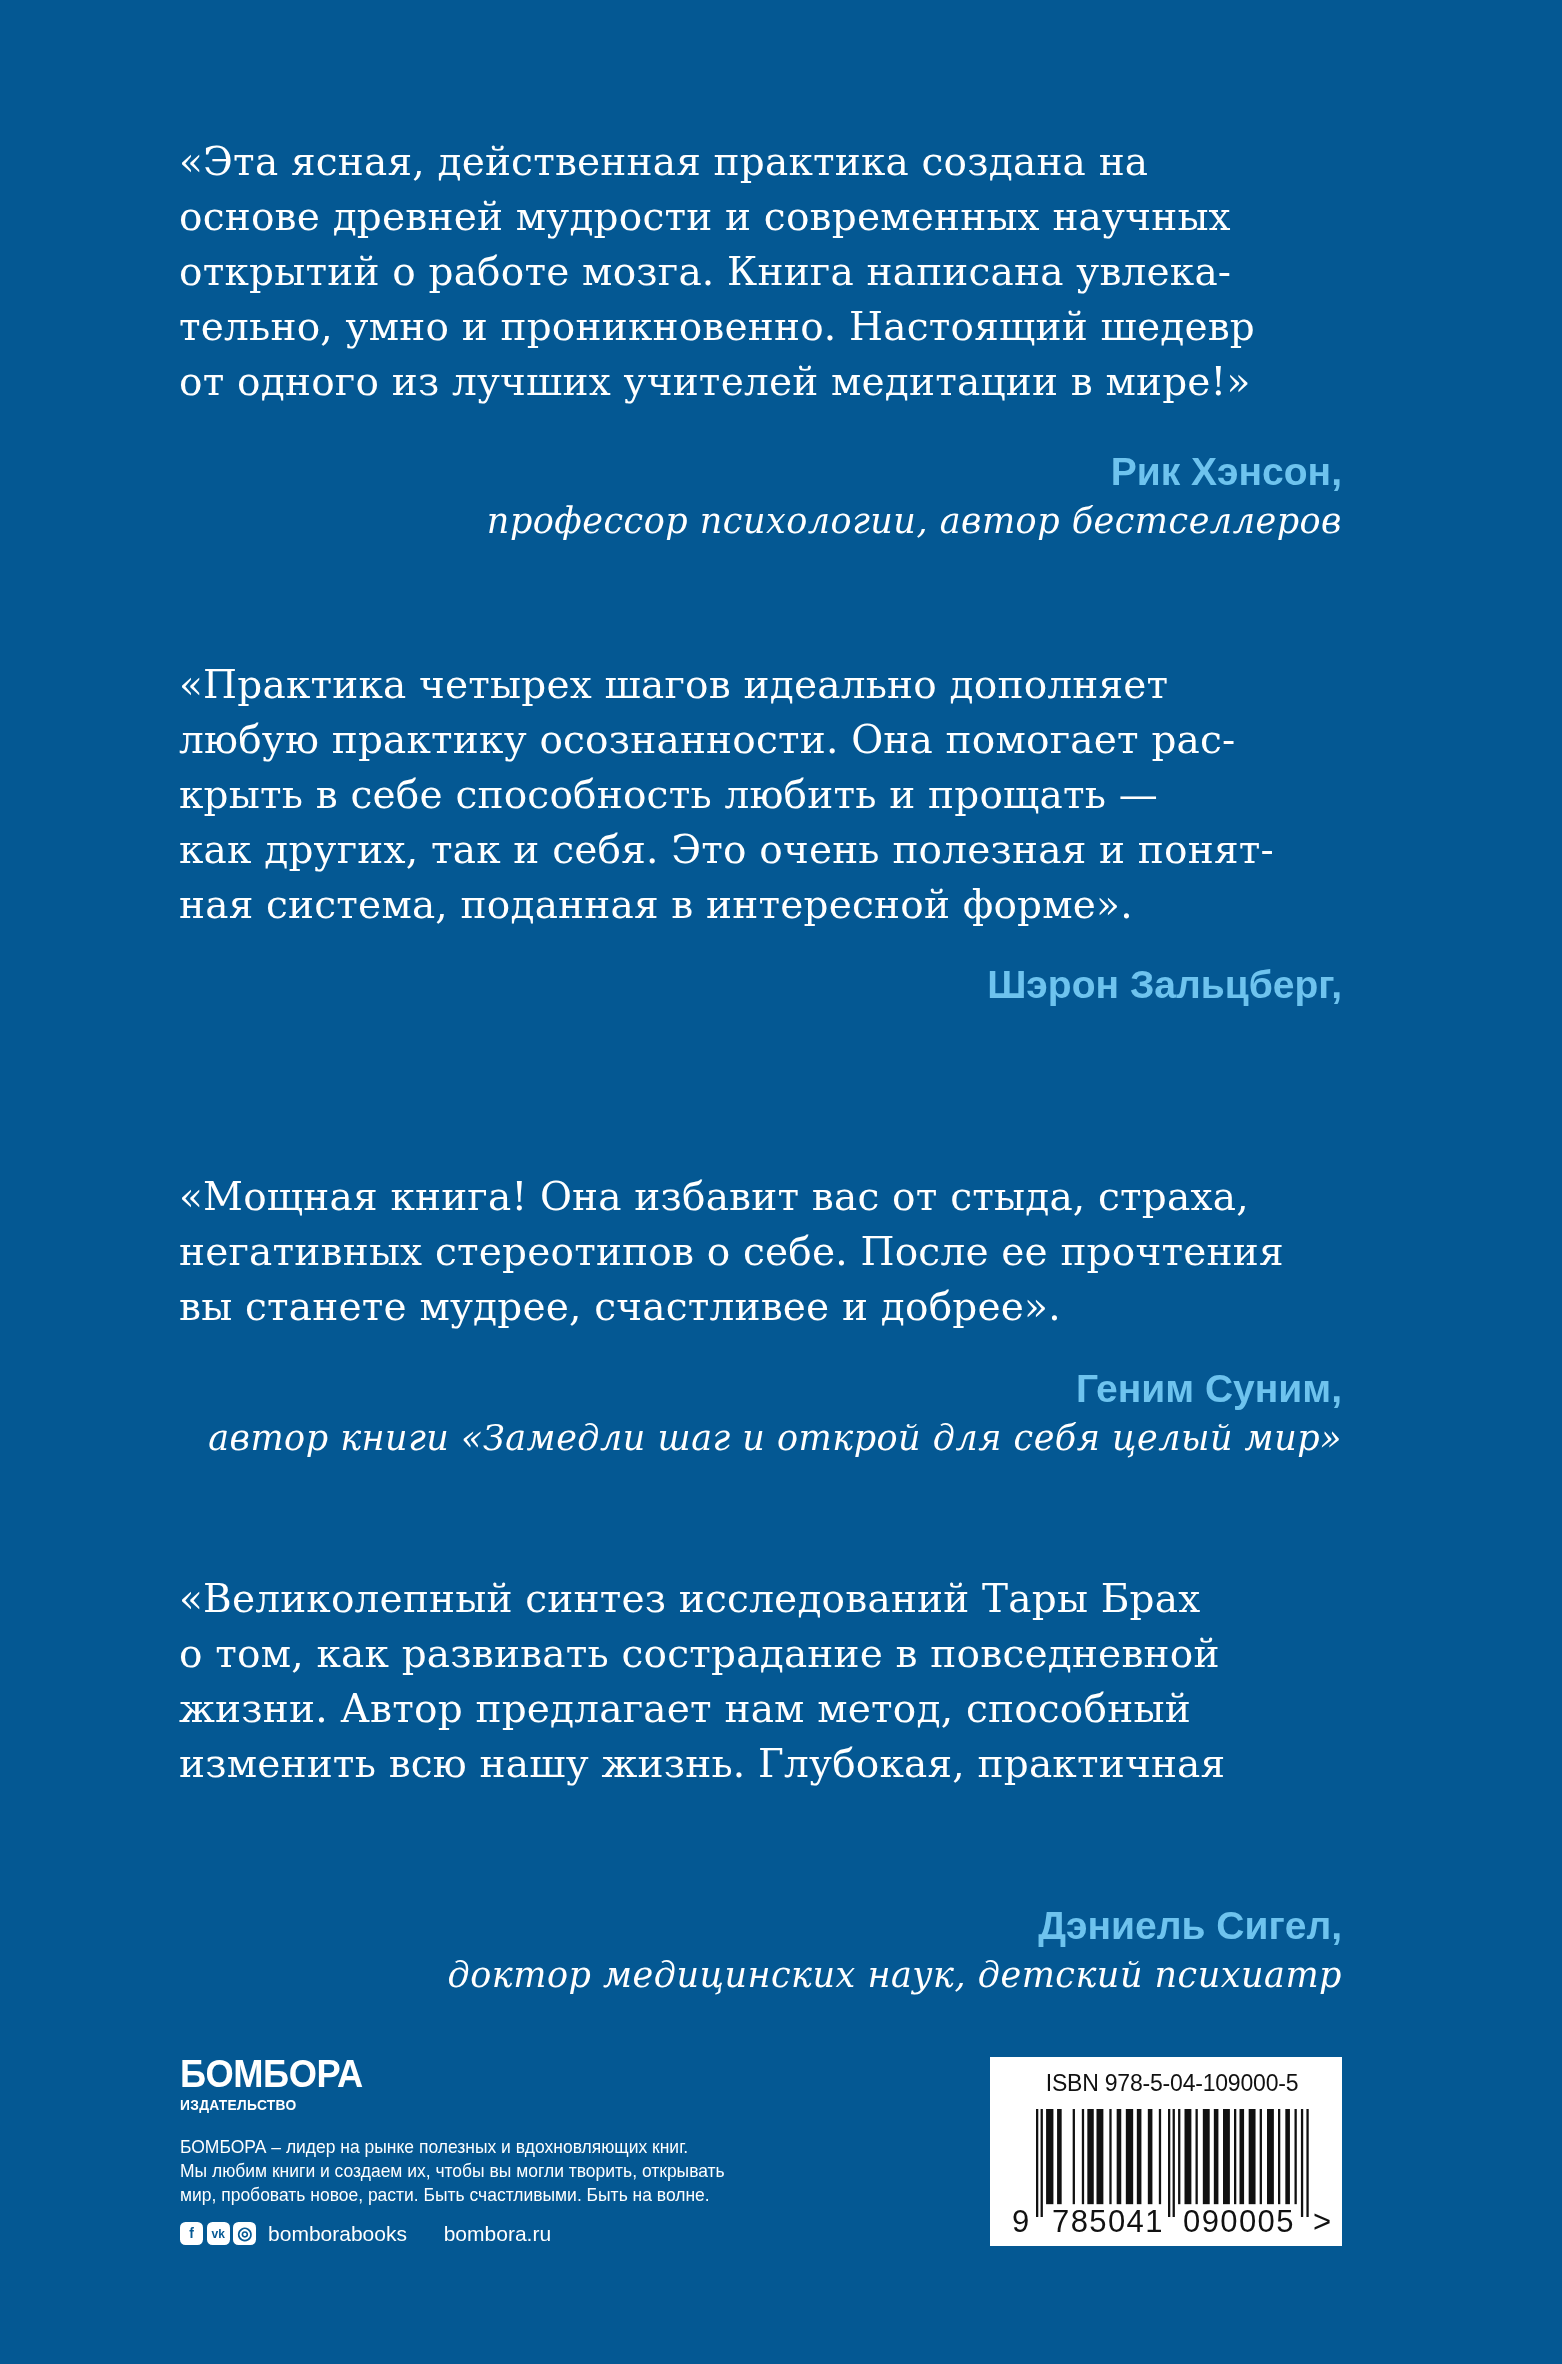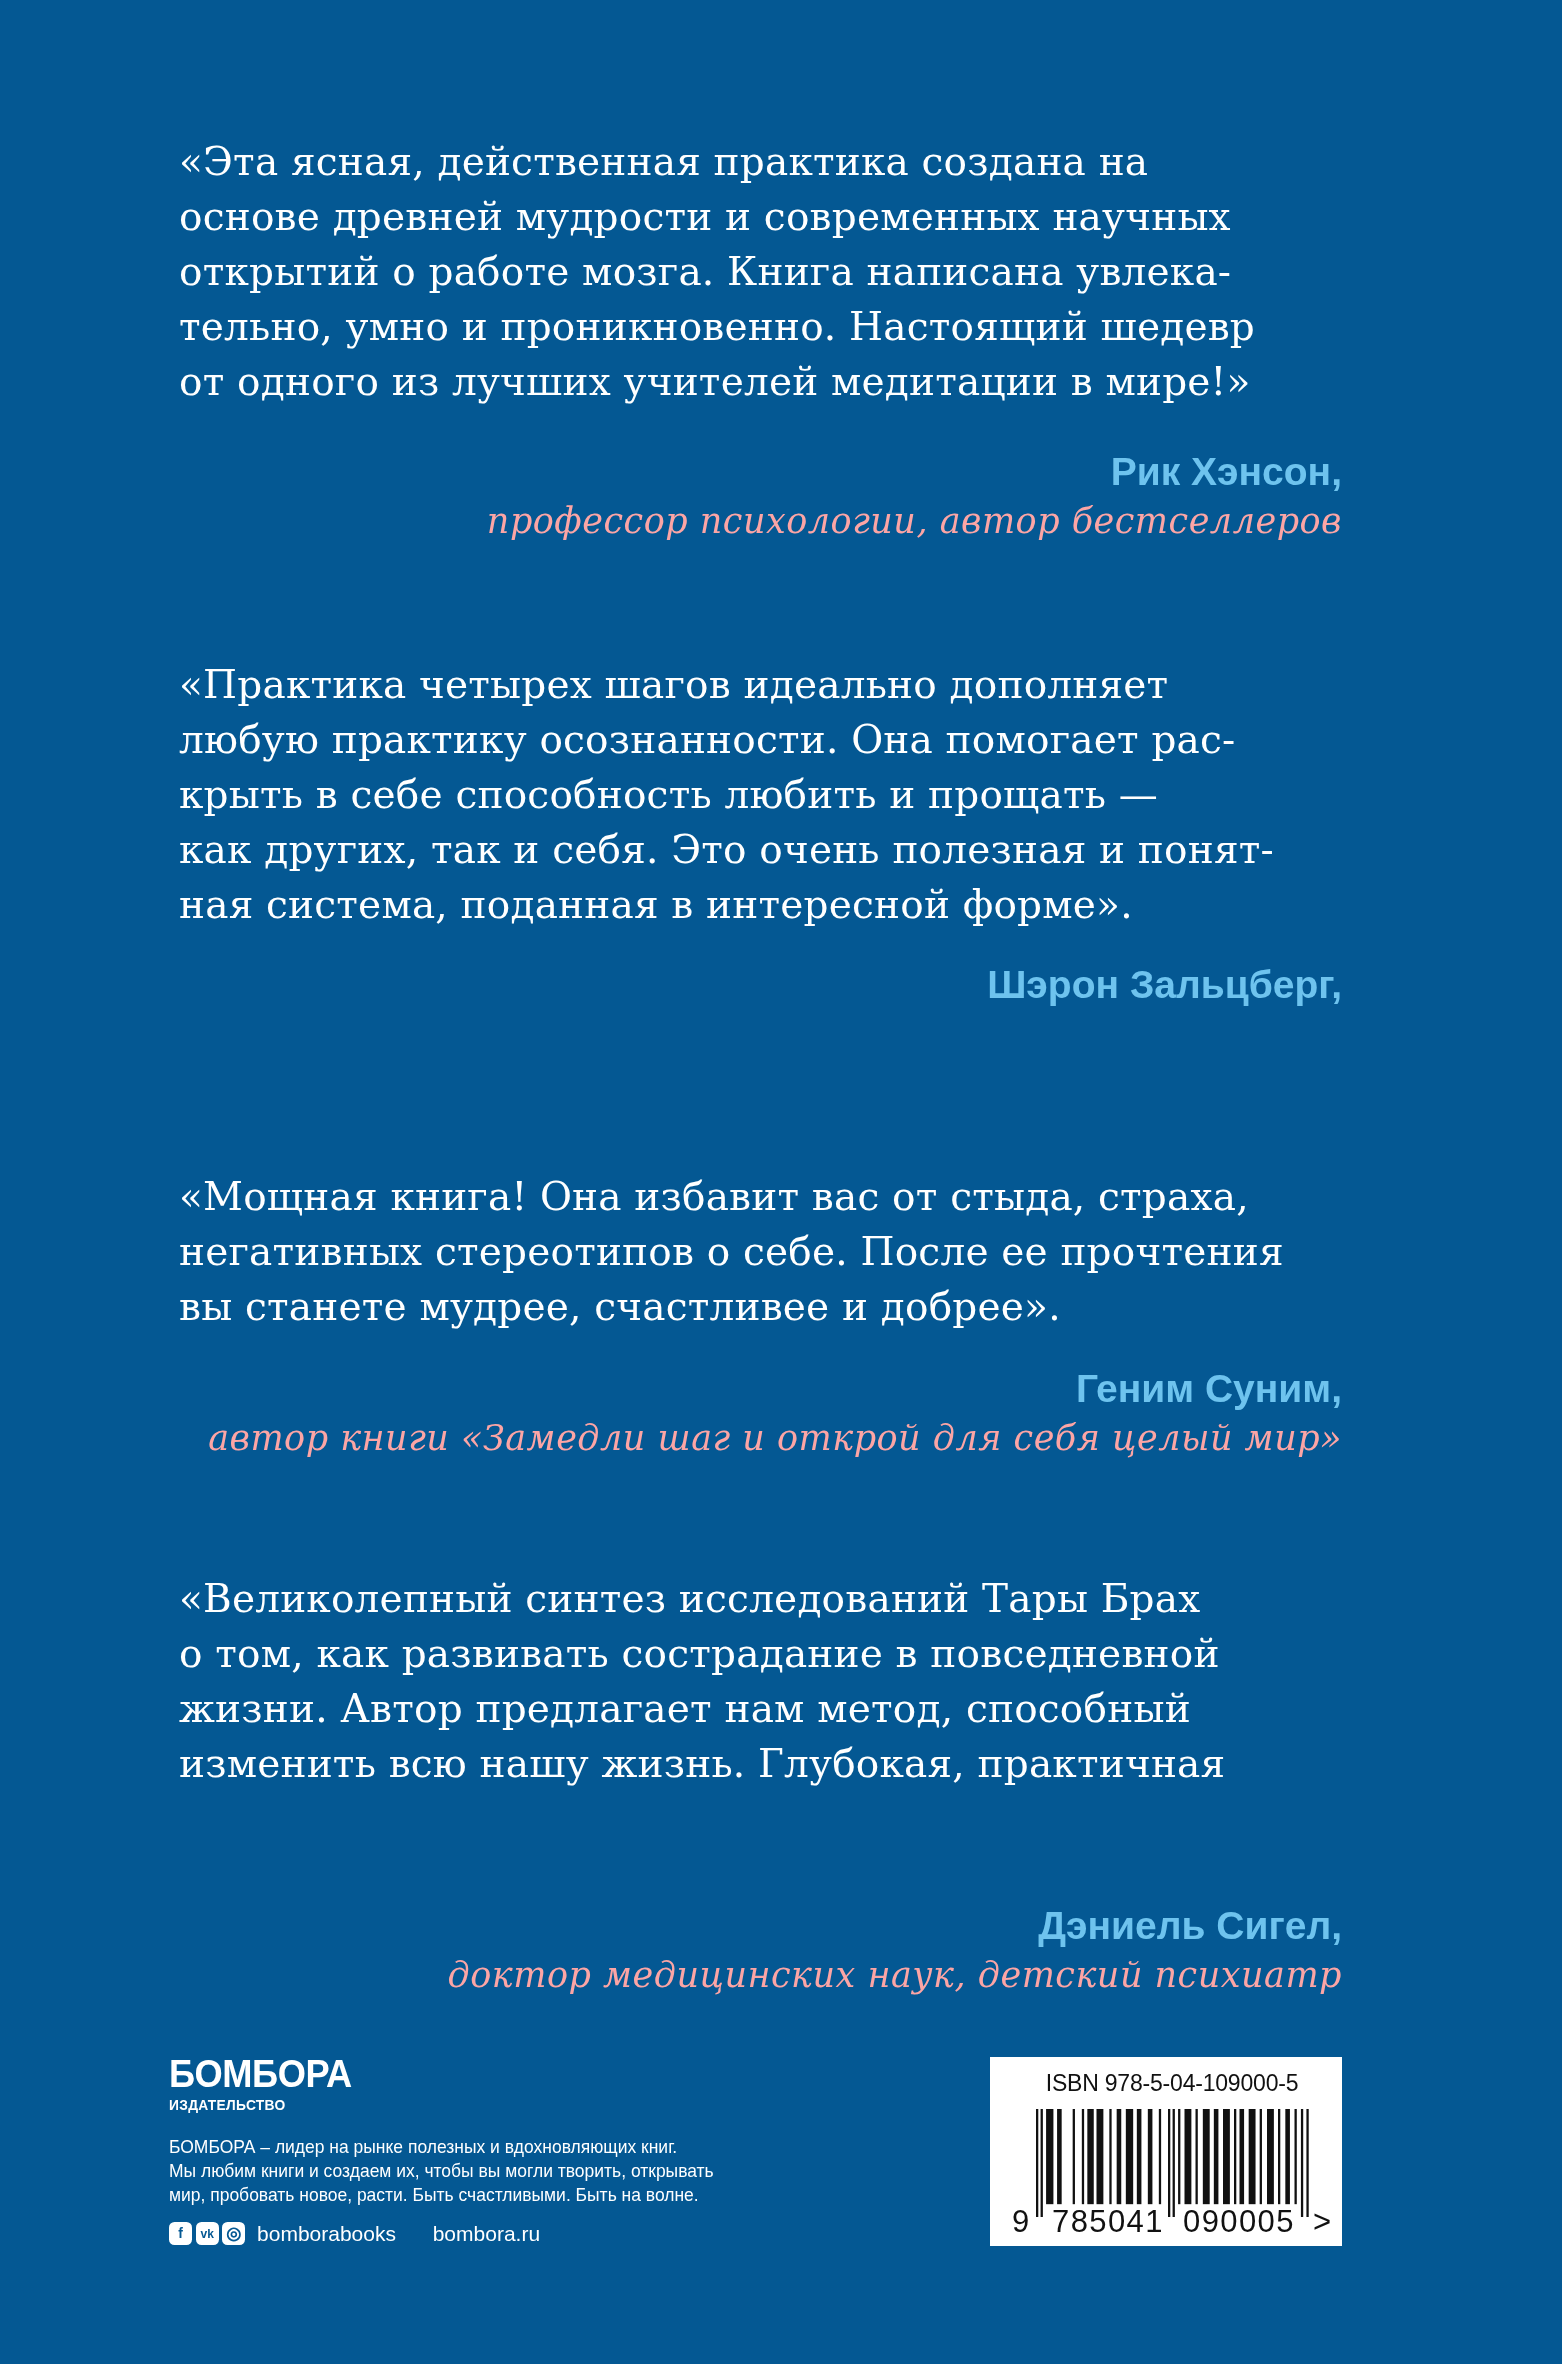--- a/index.html
+++ b/index.html
@@ -25,31 +25,31 @@
     display: block;
     color: #6ec3ee;
     font-family: Liberation Sans, sans-serif;
     font-weight: bold;
     font-size: 39px;
     line-height: 51px;
     white-space: nowrap;
   }
   .attrib-role {
     display: block;
-    color: #fca5a5;
+    color: #ffffff;
     font-family: "DejaVu Serif", serif;
     font-style: italic;
     font-size: 35px;
     line-height: 48px;
     white-space: nowrap;
     letter-spacing: 0.5px;
   }
 
   
-  .publisher { position: absolute; left: 169px; top: 2053px; width: 716px; color: #fff; font-family: "Liberation Sans", sans-serif; }
+  .publisher { position: absolute; left: 180px; top: 2053px; width: 716px; color: #fff; font-family: "Liberation Sans", sans-serif; }
   .logo-name { display: block; font-family: "Liberation Sans", sans-serif; font-weight: bold; font-size: 39px; line-height: 42px; letter-spacing: -0.5px; transform: scaleX(0.93); transform-origin: left; }
   .logo-sub { display: block; font-family: "Liberation Sans", sans-serif; font-weight: bold; font-size: 13.8px; line-height: 18.4px; margin-top: 1.8px; letter-spacing: 0.3px; }
   .pub-desc { margin-top: 20px; font-family: "Liberation Sans", sans-serif; font-size: 19px; line-height: 24px; }
   .pub-desc span { display: block; white-space: nowrap; transform: scaleX(0.92); transform-origin: left; }
   .social { margin-top: 14.7px; display: flex; align-items: center; gap: 3.7px; font-family: "Liberation Sans", sans-serif; font-size: 21px; }
   .soc-icon {
     width: 23px; height: 23px; border-radius: 5.5px; background: #fff; color: #045893;
     display: inline-flex; align-items: center; justify-content: center;
     font-family: "Liberation Sans", sans-serif; font-weight: bold; font-size: 13.8px; line-height: 1;
   }

